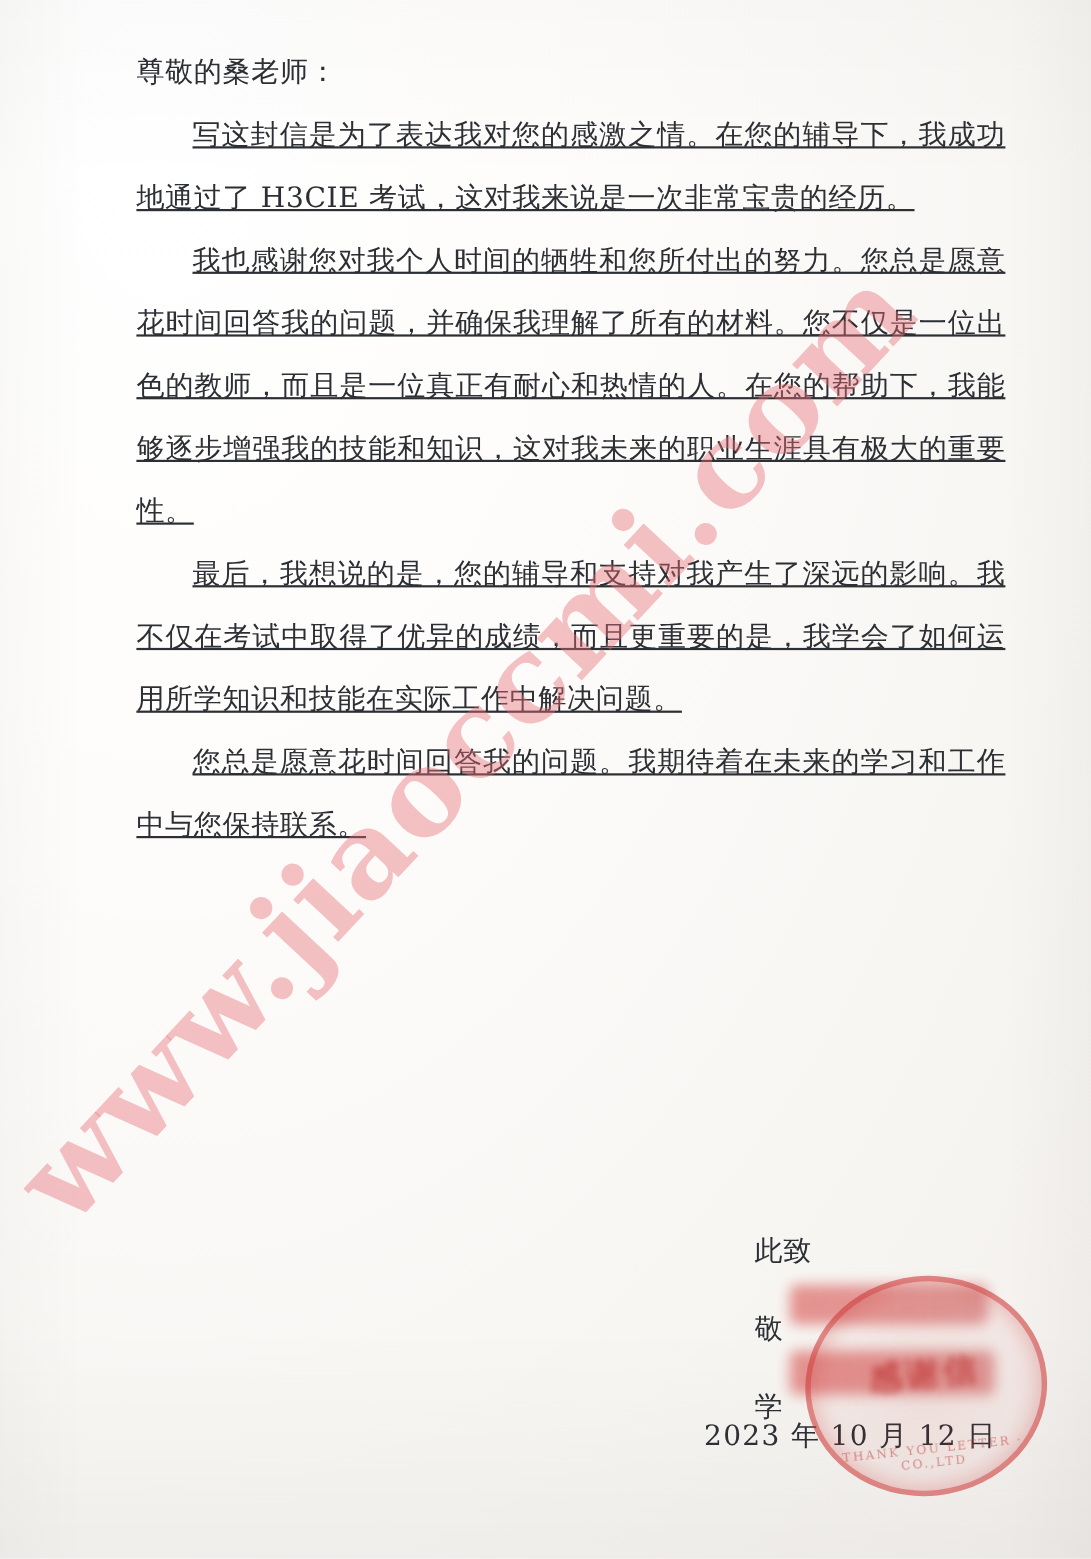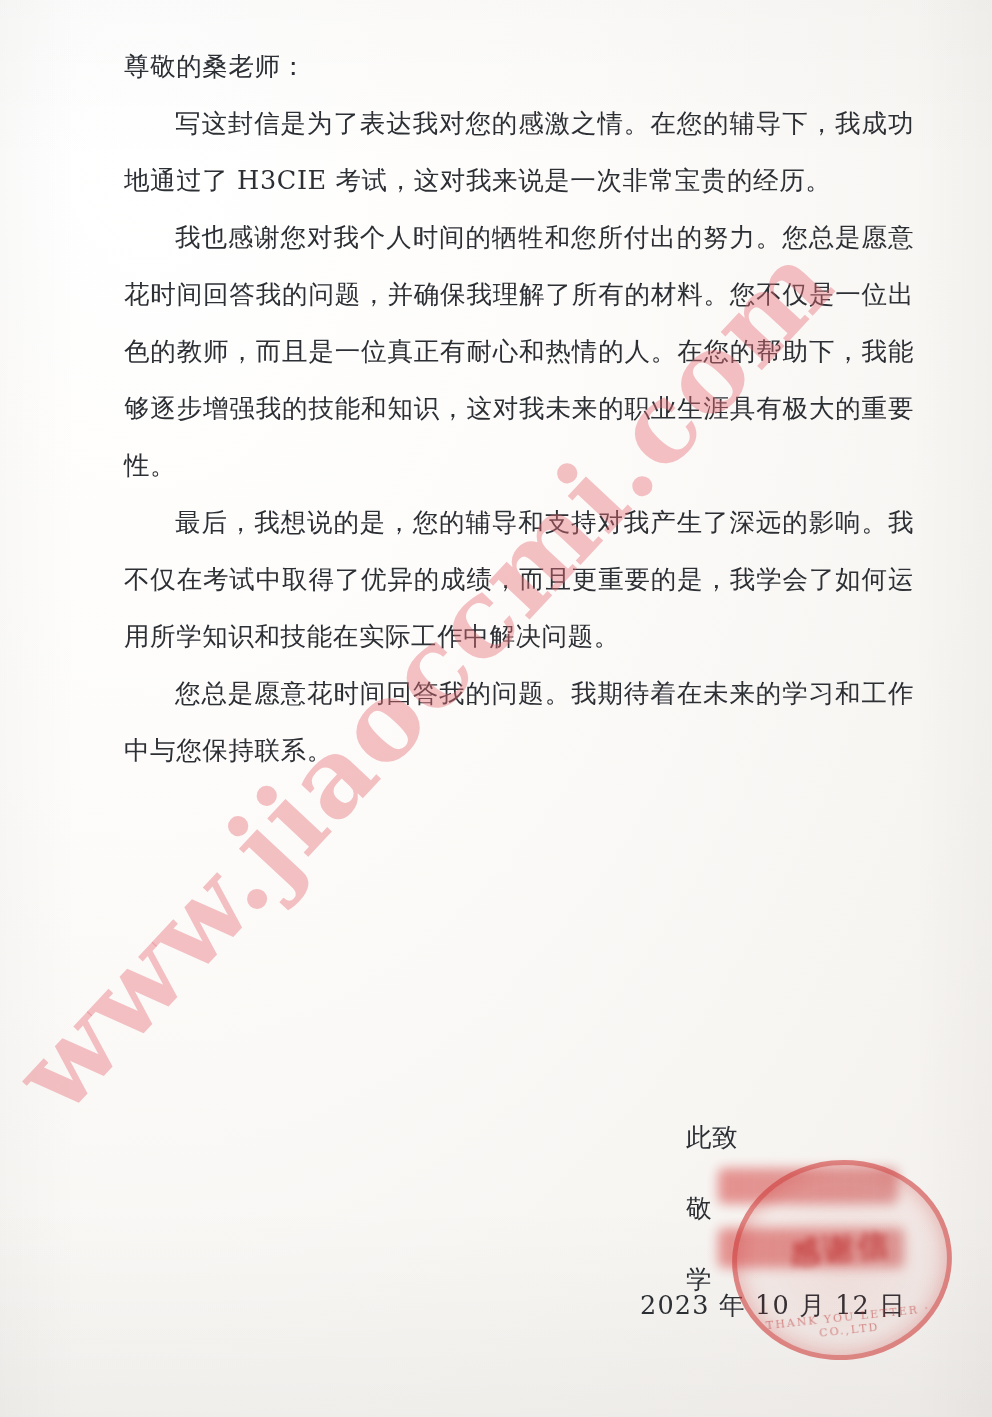--- a/index.html
+++ b/index.html
@@ -67,20 +67,21 @@
     line-height: 57px;
     letter-spacing: 0.6px;
     text-align: justify;
   }
   .salutation {
     margin: 0 0 0 0;
   }
   .para {
     margin: 0;
     text-indent: 2em;
+    text-decoration: underline;
   }
 
   .closing {
     position: absolute;
     left: 660px;
     top: 1095px;
     width: 300px;
     color: #2c2f34;
     font-size: 25.5px;
     line-height: 57px;

